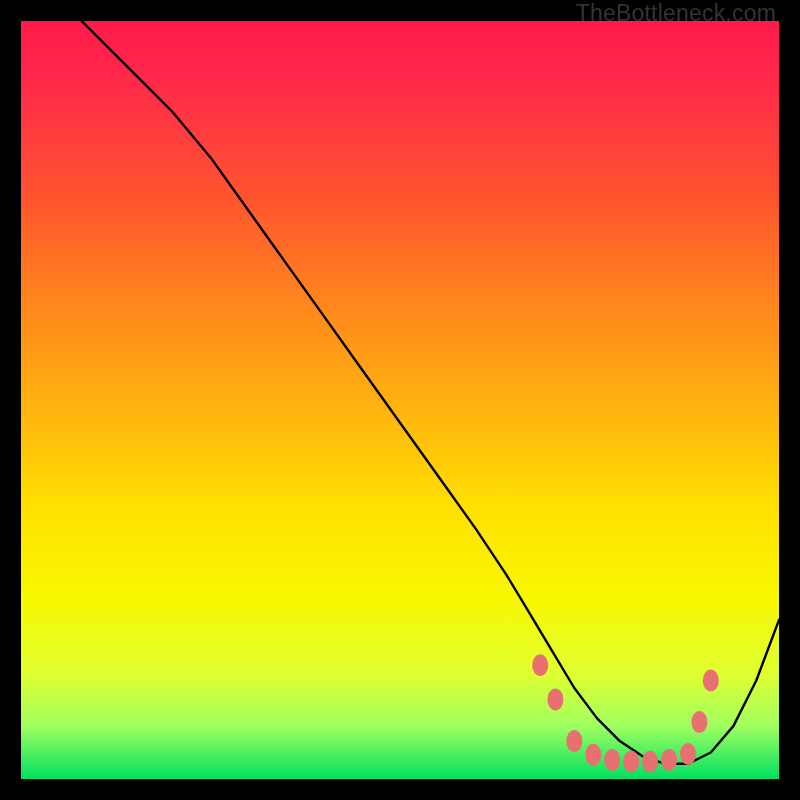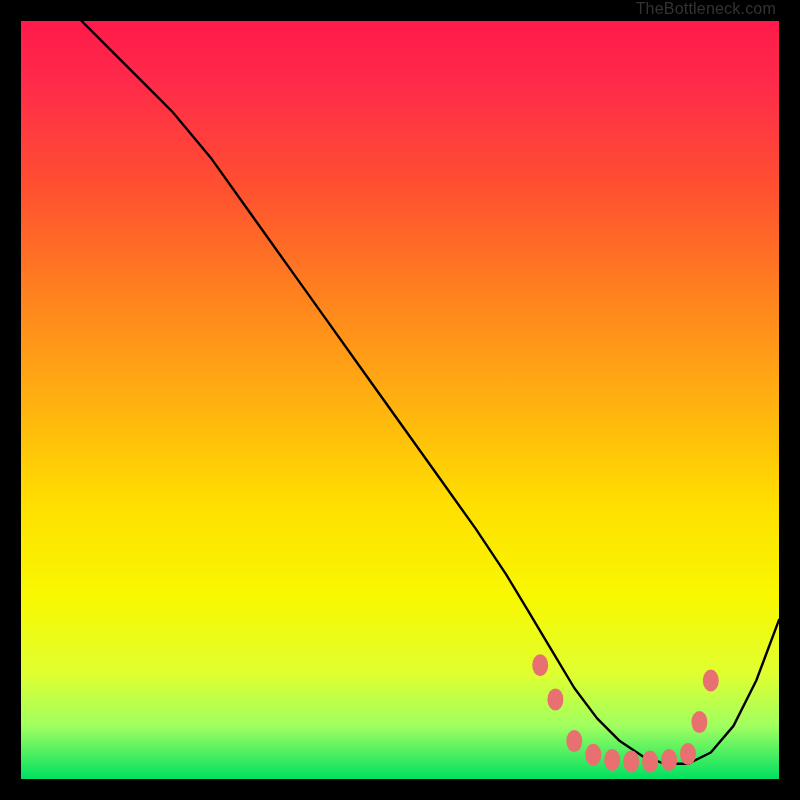--- a/index.html
+++ b/index.html
@@ -27,21 +27,21 @@
       #e0ff30 86%,
       #a0ff60 93%,
       #00e060 100%
     );
   }
   .watermark {
     position: absolute;
     top: 0px;
     right: 24px;
     color: #333;
-    font-size: 16px;
+    font-size: 23px;
     font-weight: 500;
     font-family: Arial, sans-serif;
     letter-spacing: 0.2px;
   }
   svg.overlay {
     position: absolute;
     left: 21px;
     top: 21px;
     width: 758px;
     height: 758px;

